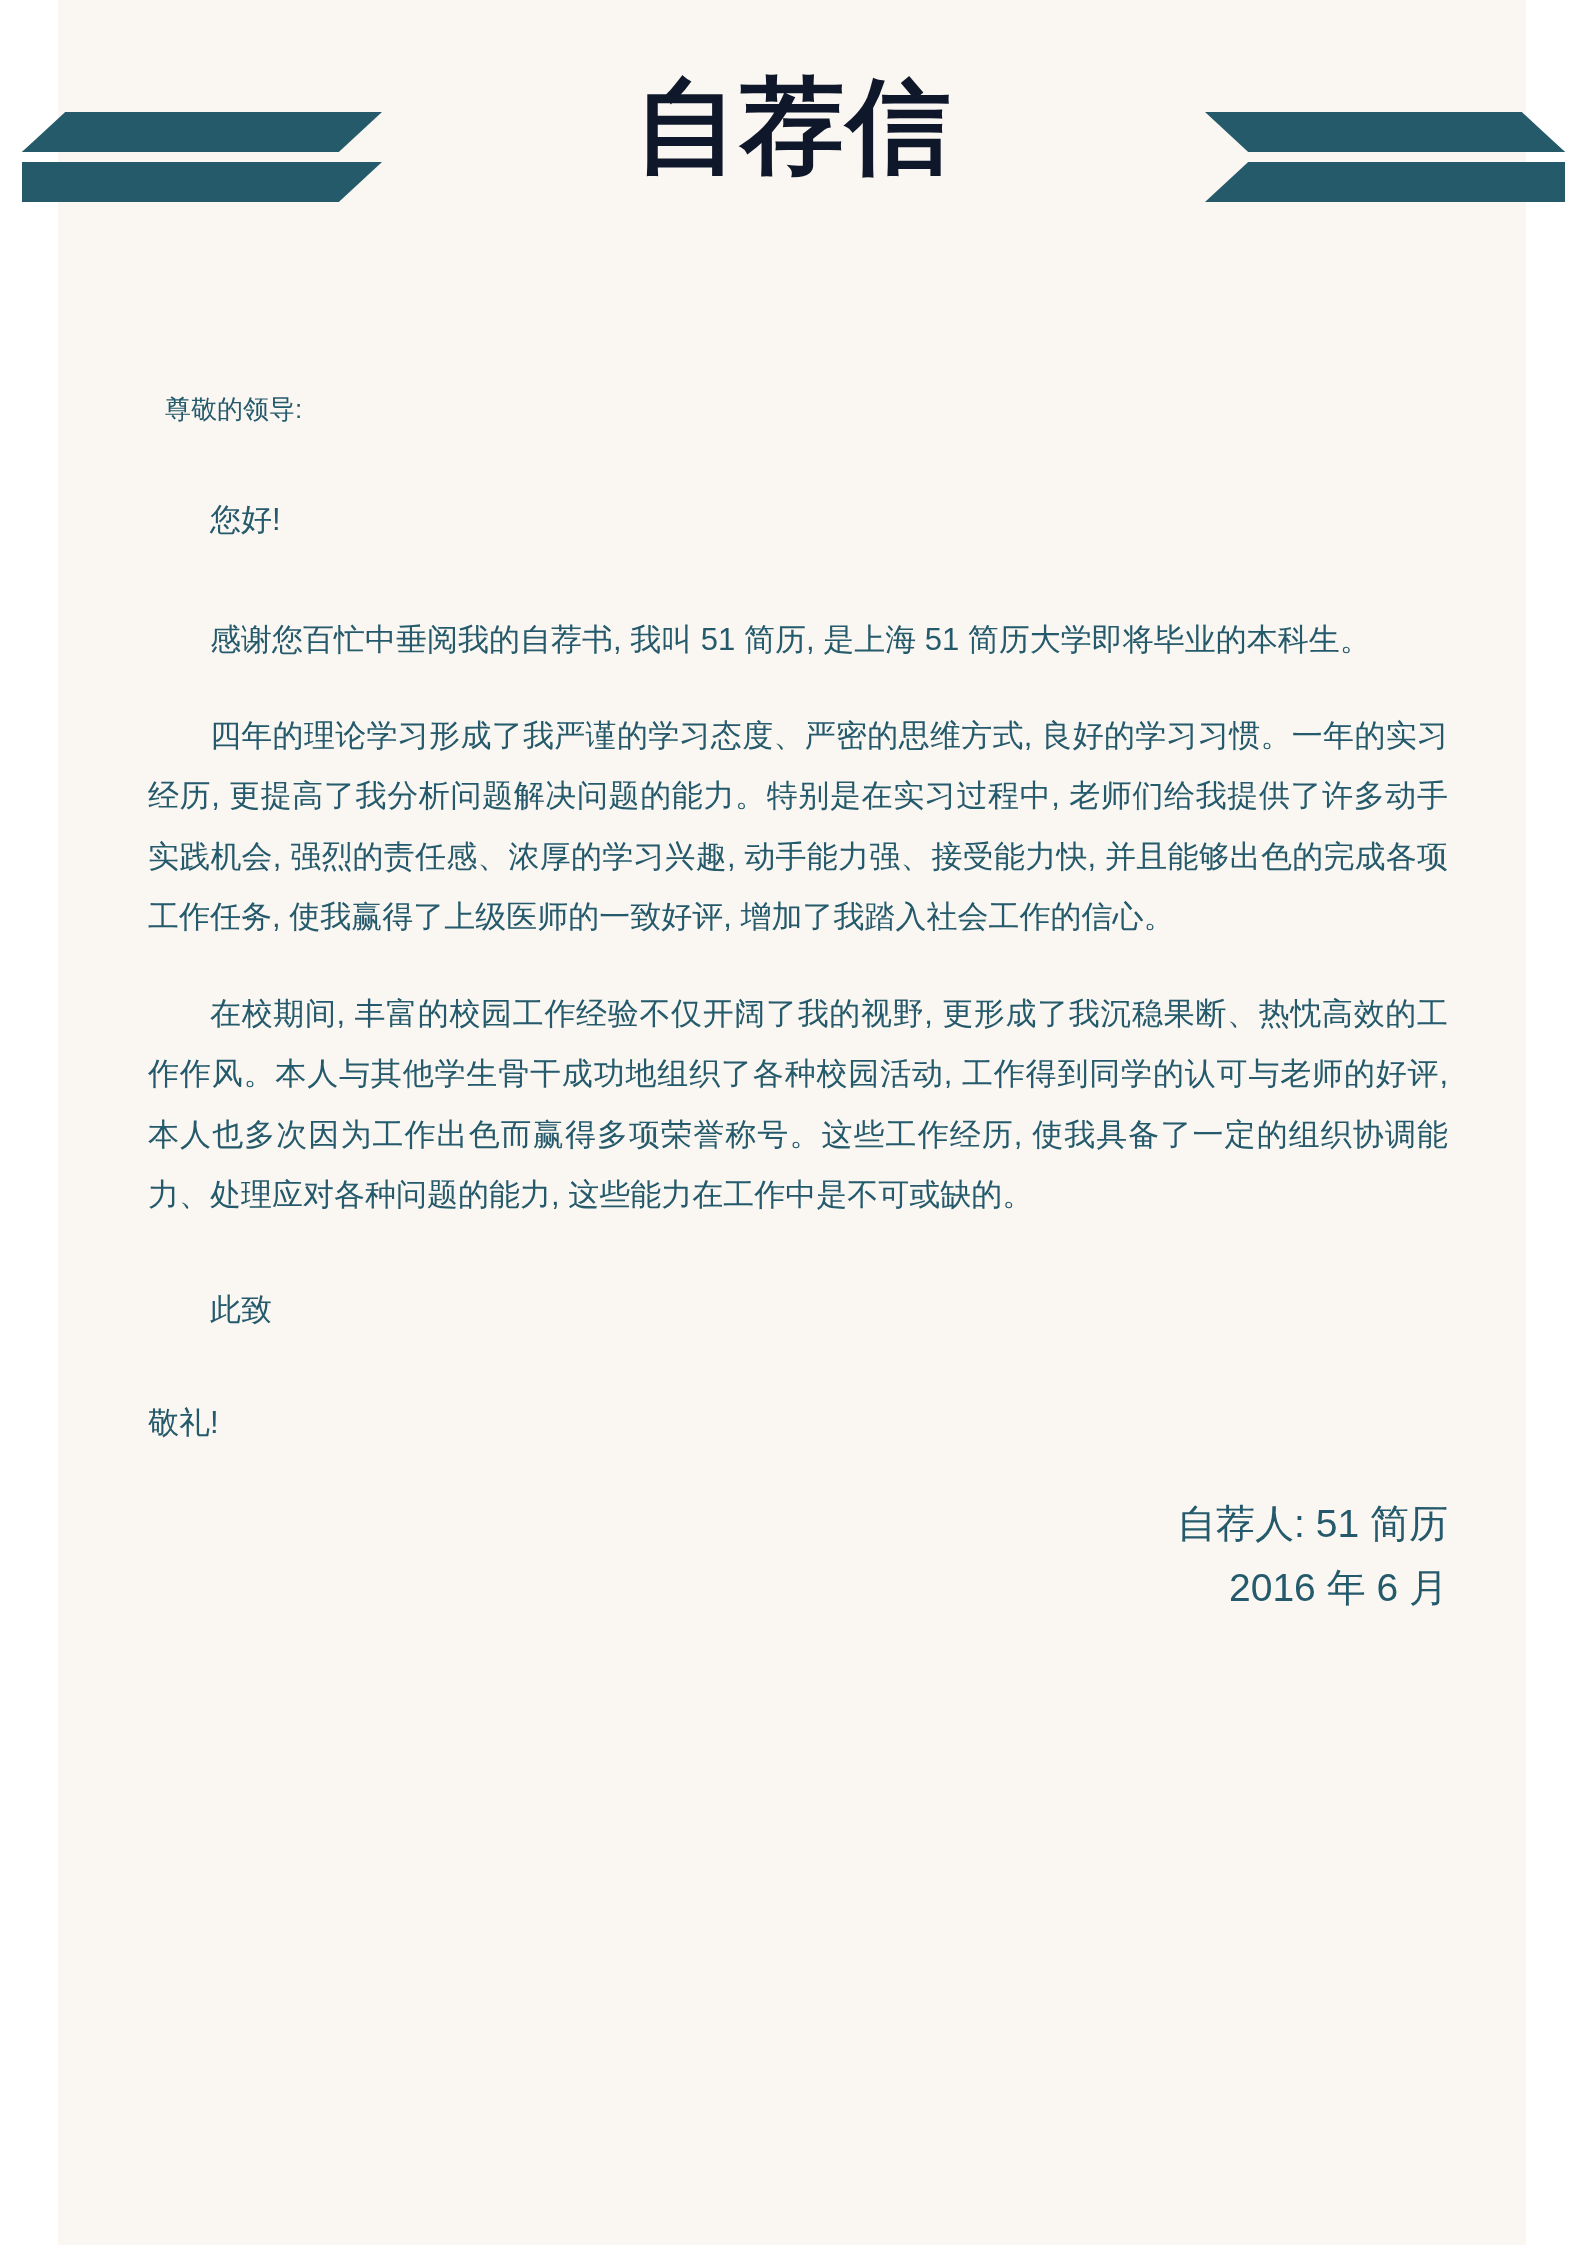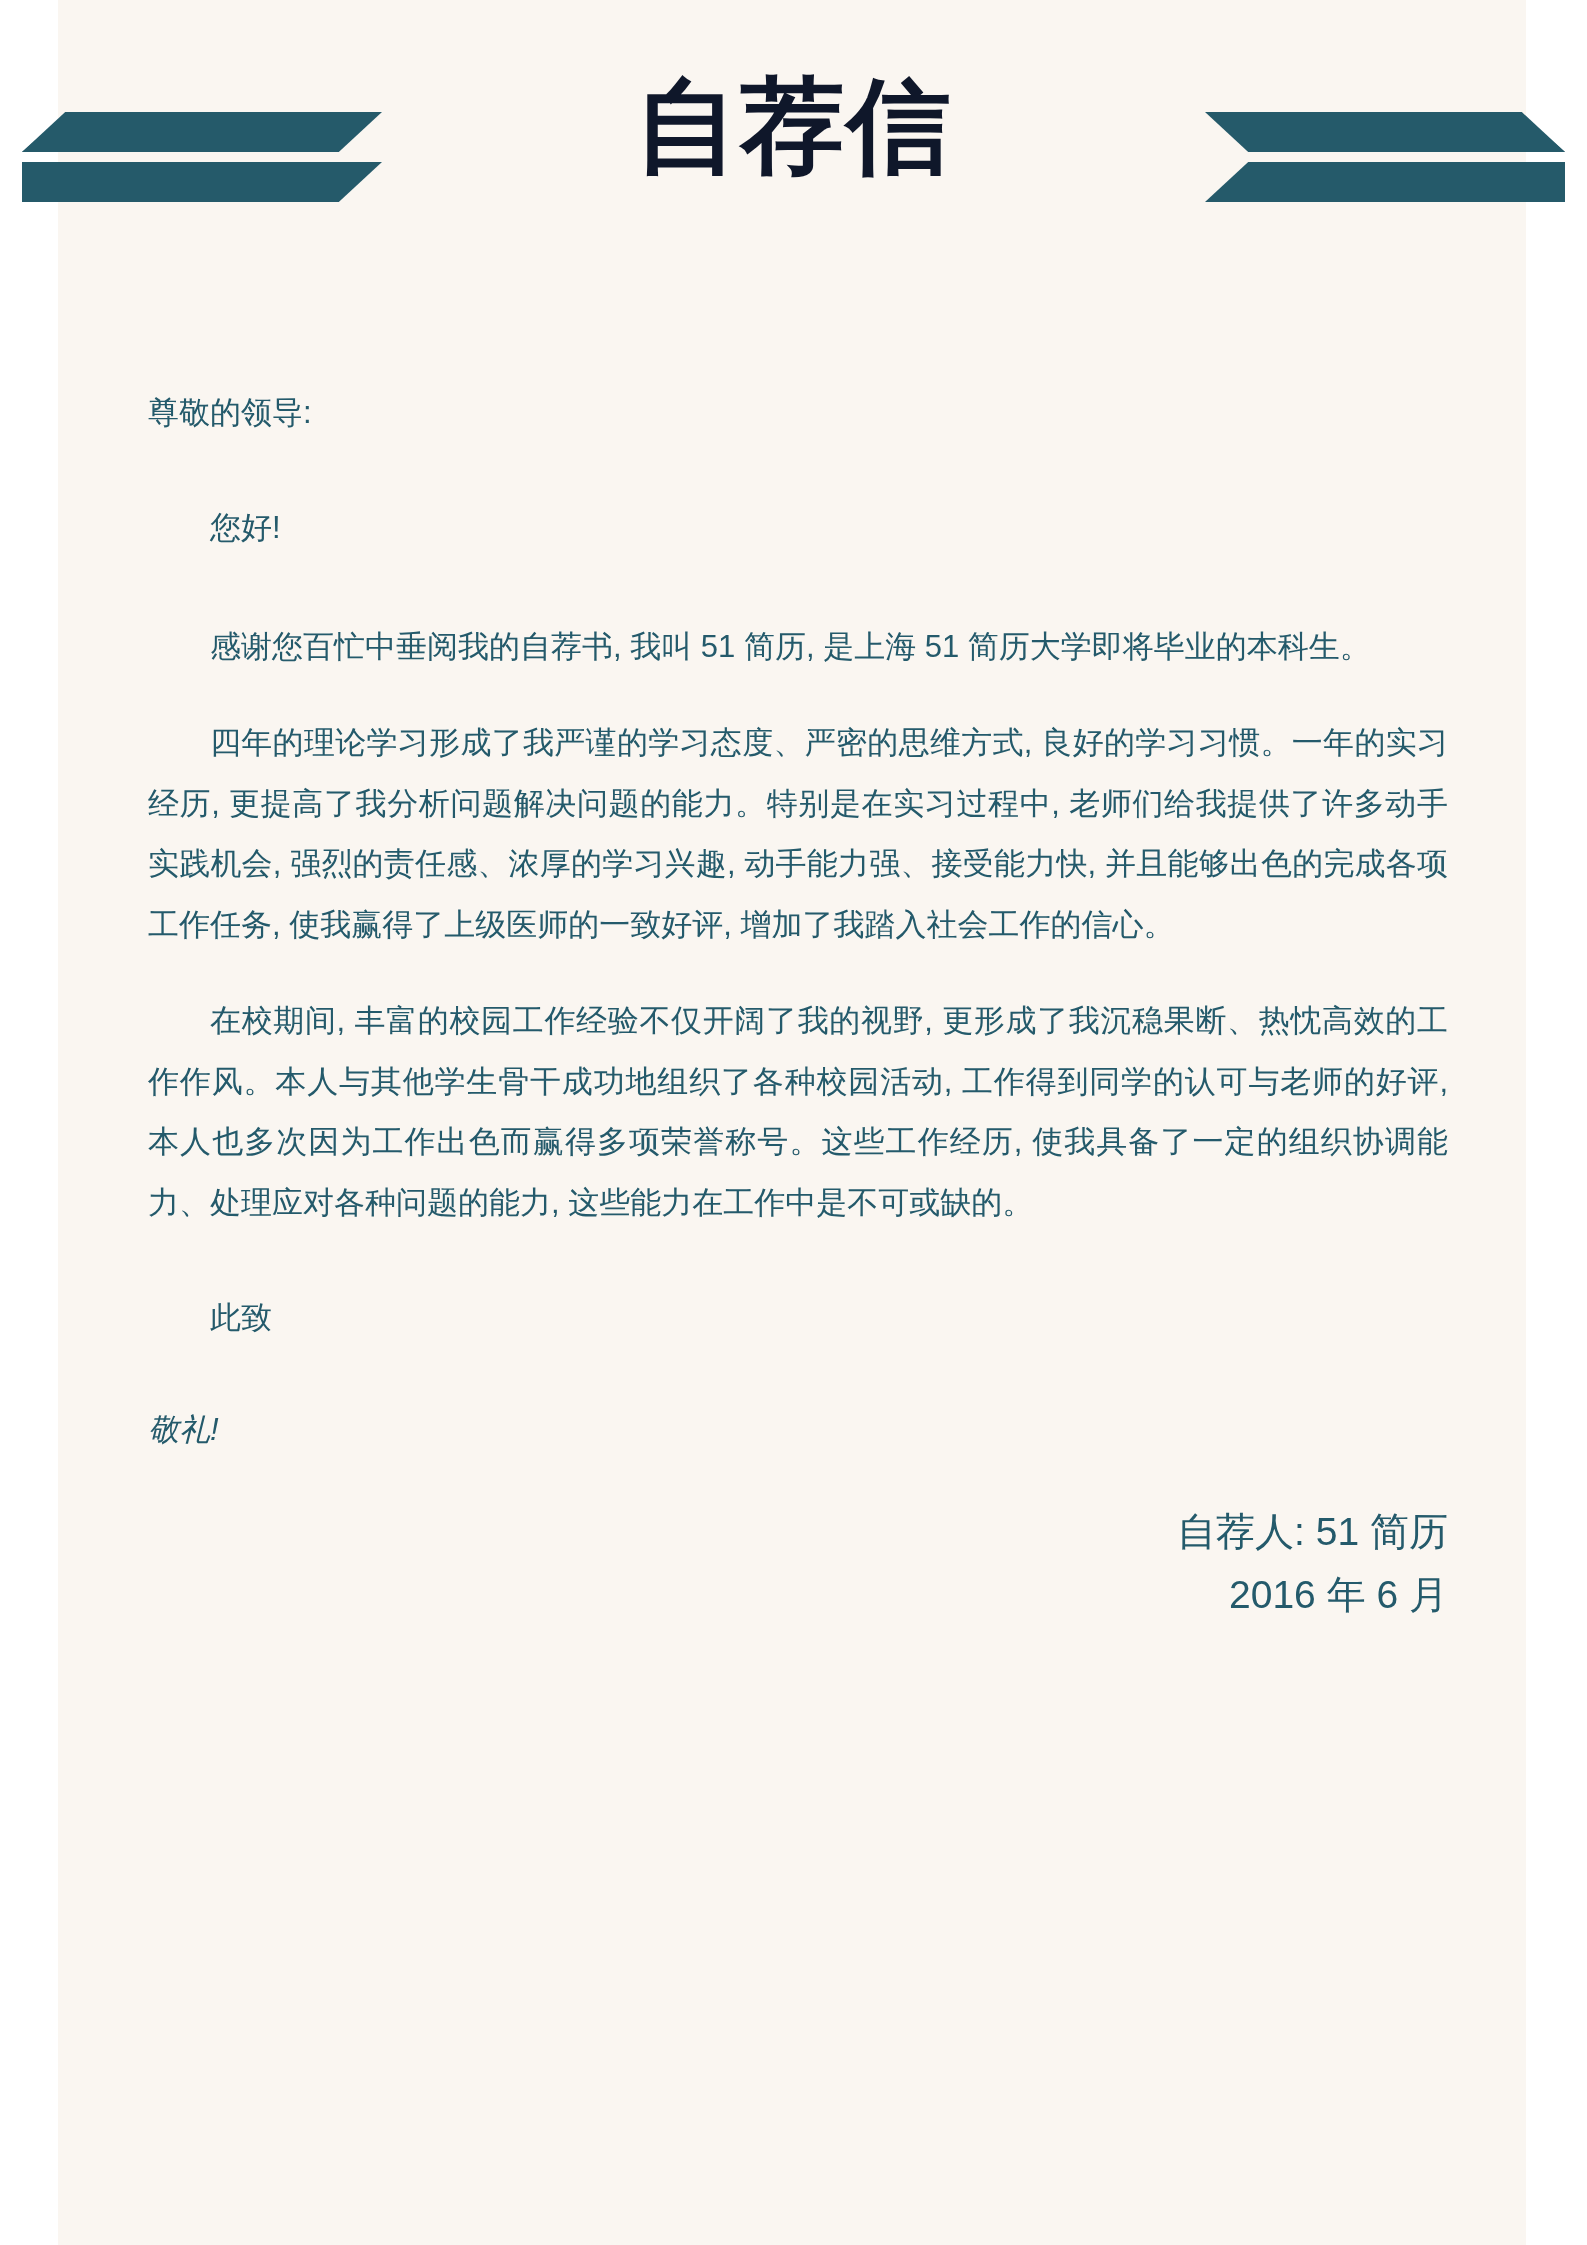--- a/index.html
+++ b/index.html
@@ -105,23 +105,23 @@
   
   .letter {
     position: absolute;
     left: 148px;
     top: 390px;
     width: 1300px;
     color: #245a6b;
   }
 
   .salutation {
-    font-size: 31px;
-    line-height: 1.5;
-    margin: 0 0 68px 0;
+    font-size: 26px;
+    line-height: 1.5;
+    margin: 0 0 68px 17px;
   }
 
   .greeting {
     font-size: 31px;
     line-height: 1.5;
     margin: 1px 0 66px 0;
     text-indent: 62px;
   }
 
   .para {
@@ -137,21 +137,20 @@
     font-size: 31px;
     line-height: 1.5;
     margin: 62px 0 66px 0;
     text-indent: 62px;
   }
 
   .closing-jingli {
     font-size: 31px;
     line-height: 1.5;
     margin: 0 0 36px 0;
-    font-style: italic;
   }
 
   .signature {
     margin-top: 46px;
     text-align: right;
     font-size: 39px;
     line-height: 1.62;
   }
   .signature div { white-space: nowrap; }
 </style>

